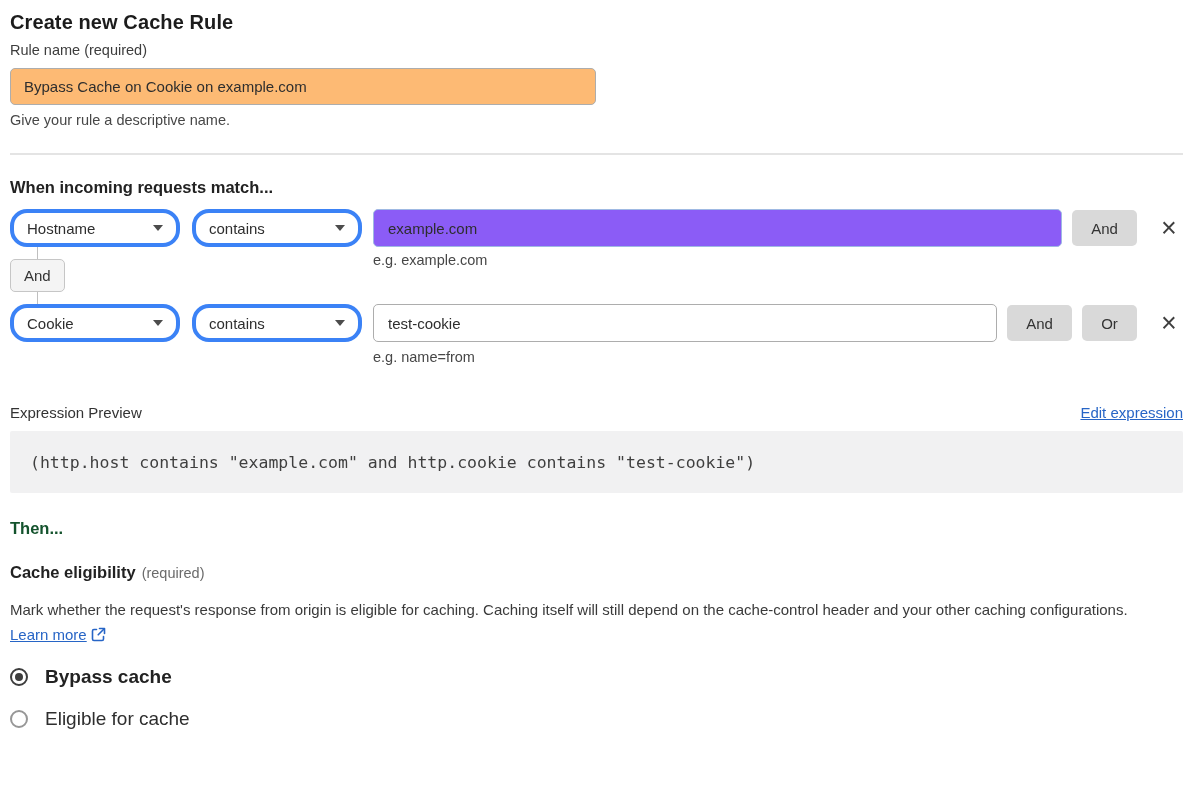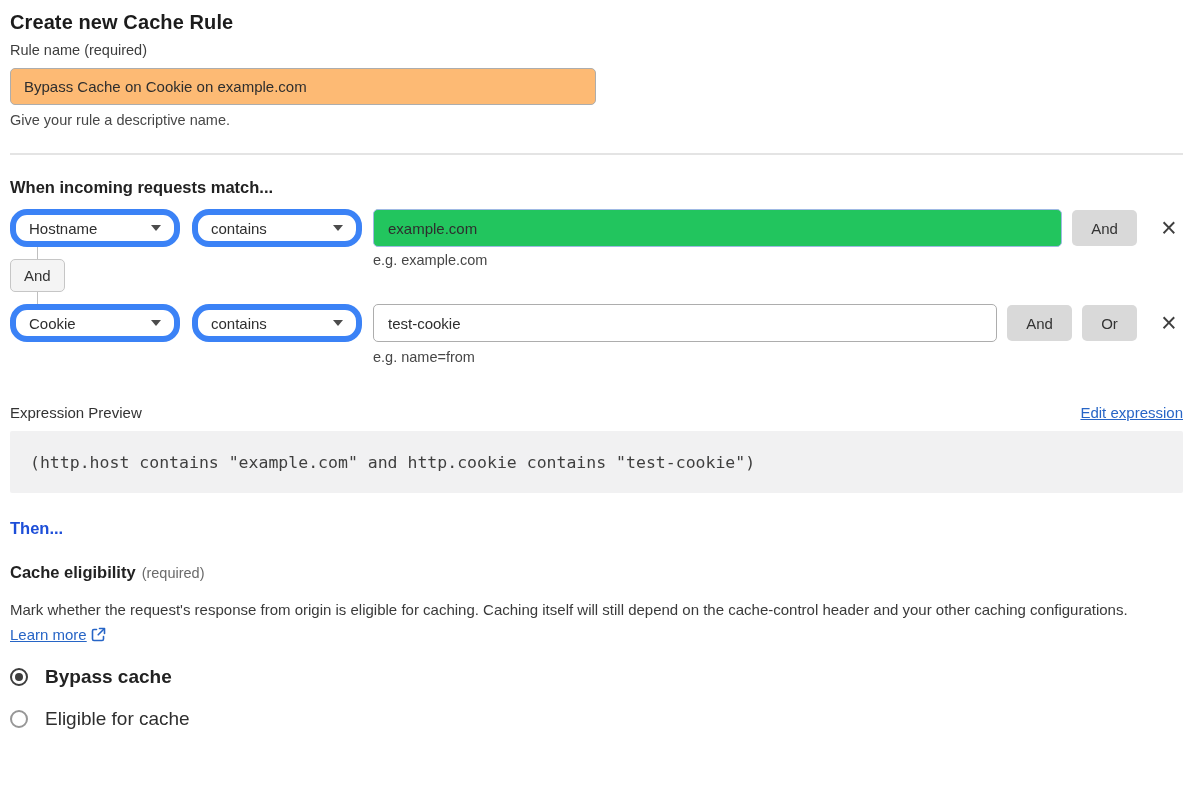--- a/index.html
+++ b/index.html
@@ -36,38 +36,38 @@
   
   .section-heading { margin-top: 22px; font-size: 16.5px; font-weight: bold; color: #222; line-height: 20px; }
 
   .cols { display: flex; margin-top: 21px; font-size: 14.5px; color: #3d3d3d; line-height: 16px; }
   .col-field { width: 182px; }
   .col-operator { width: 181px; }
 
   .cond-row { display: flex; align-items: center; margin-top: 12px; height: 38px; }
   .select {
     width: 170px; height: 38px; flex: none;
-    border: 6px solid #3b82f6; border-radius: 17px; background: #fff;
+    border: 4px solid #3b82f6; border-radius: 17px; background: #fff;
     display: flex; align-items: center; justify-content: space-between;
     padding: 0 13px; font-size: 15px; color: #2e2e2e; cursor: pointer;
   }
   .select + .select { margin-left: 12px; }
   .caret {
     width: 0; height: 0; flex: none;
     border-left: 5px solid transparent; border-right: 5px solid transparent;
     border-top: 6px solid #4c4c4c;
   }
   .value-input {
     flex: 1; height: 38px; margin-left: 11px;
     border: 1px solid #adadad; border-radius: 5px;
     padding: 0 14px; font-size: 15px; color: #2e2e2e;
     font-family: "Liberation Sans", sans-serif; background: #fff; outline: none;
     min-width: 0;
   }
-  .value-input.highlight { background: #22c55e; border-color: #9fb9e3; }
+  .value-input.highlight { background: #8b5cf6; border-color: #9fb9e3; }
   .logic-btn {
     height: 36px; margin-left: 10px; flex: none;
     background: #d9d9d9; border: 0; border-radius: 5px;
     font-size: 15px; color: #333; font-family: "Liberation Sans", sans-serif;
     cursor: pointer;
   }
   .btn-and { width: 65px; }
   .btn-or { width: 55px; }
   .remove-btn {
     margin-left: 18px; width: 28px; height: 38px; flex: none;
@@ -96,21 +96,21 @@
   .expr-label { font-size: 15px; color: #333; }
   .edit-link { font-size: 15px; color: #2765c6; text-decoration: underline; cursor: pointer; }
   .code-block {
     margin-top: 10px; height: 62px; background: #f1f1f2; border-radius: 2px;
     display: flex; align-items: center; padding: 0 20px;
     font-family: "DejaVu Sans Mono", monospace; font-size: 16.5px; color: #3f3f3f;
     white-space: nowrap; overflow: hidden;
   }
 
   
-  .then-heading { margin-top: 25px; font-size: 16.5px; font-weight: bold; color: #1d4ed8; line-height: 20px; }
+  .then-heading { margin-top: 25px; font-size: 16.5px; font-weight: bold; color: #14532d; line-height: 20px; }
   .eligibility-heading { margin-top: 24px; font-size: 16.5px; font-weight: bold; color: #222; line-height: 20px; }
   .required-note { font-weight: normal; font-size: 14.5px; color: #6b6b6b; margin-left: 6px; }
   .description { margin-top: 15px; font-size: 15px; color: #3a3a3a; line-height: 24.5px; max-width: 1160px; }
   .learn-link { color: #2765c6; text-decoration: underline; cursor: pointer; }
   .ext-icon { display: inline-block; vertical-align: -2px; margin-left: 4px; }
 
   
   .radio-row { display: flex; align-items: center; margin-top: 22px; height: 20px; cursor: pointer; }
   .radio-row.first { margin-top: 18px; }
   .radio-circle {

